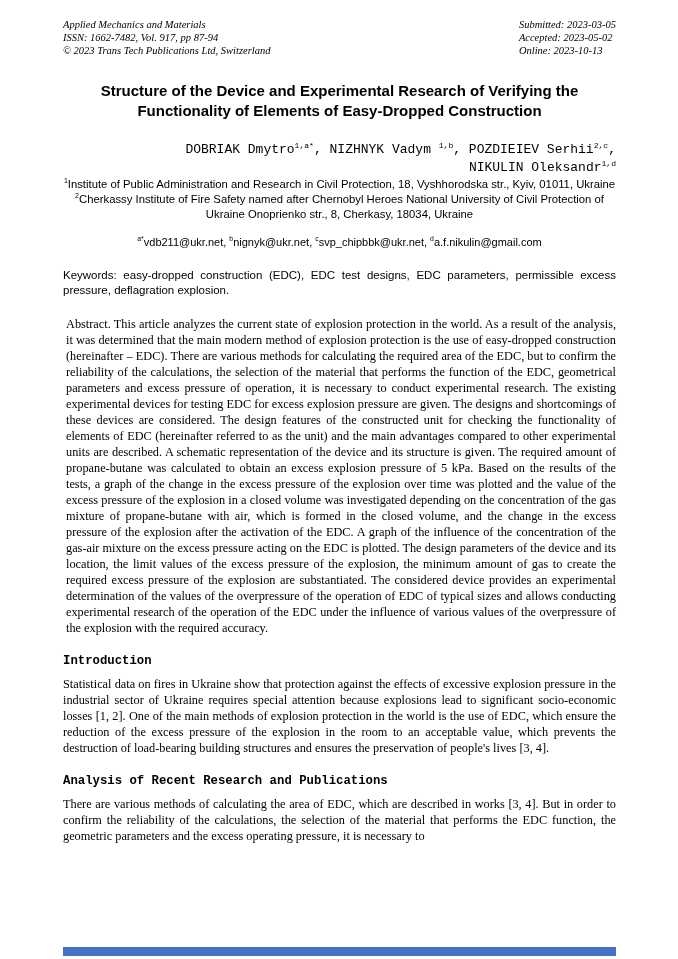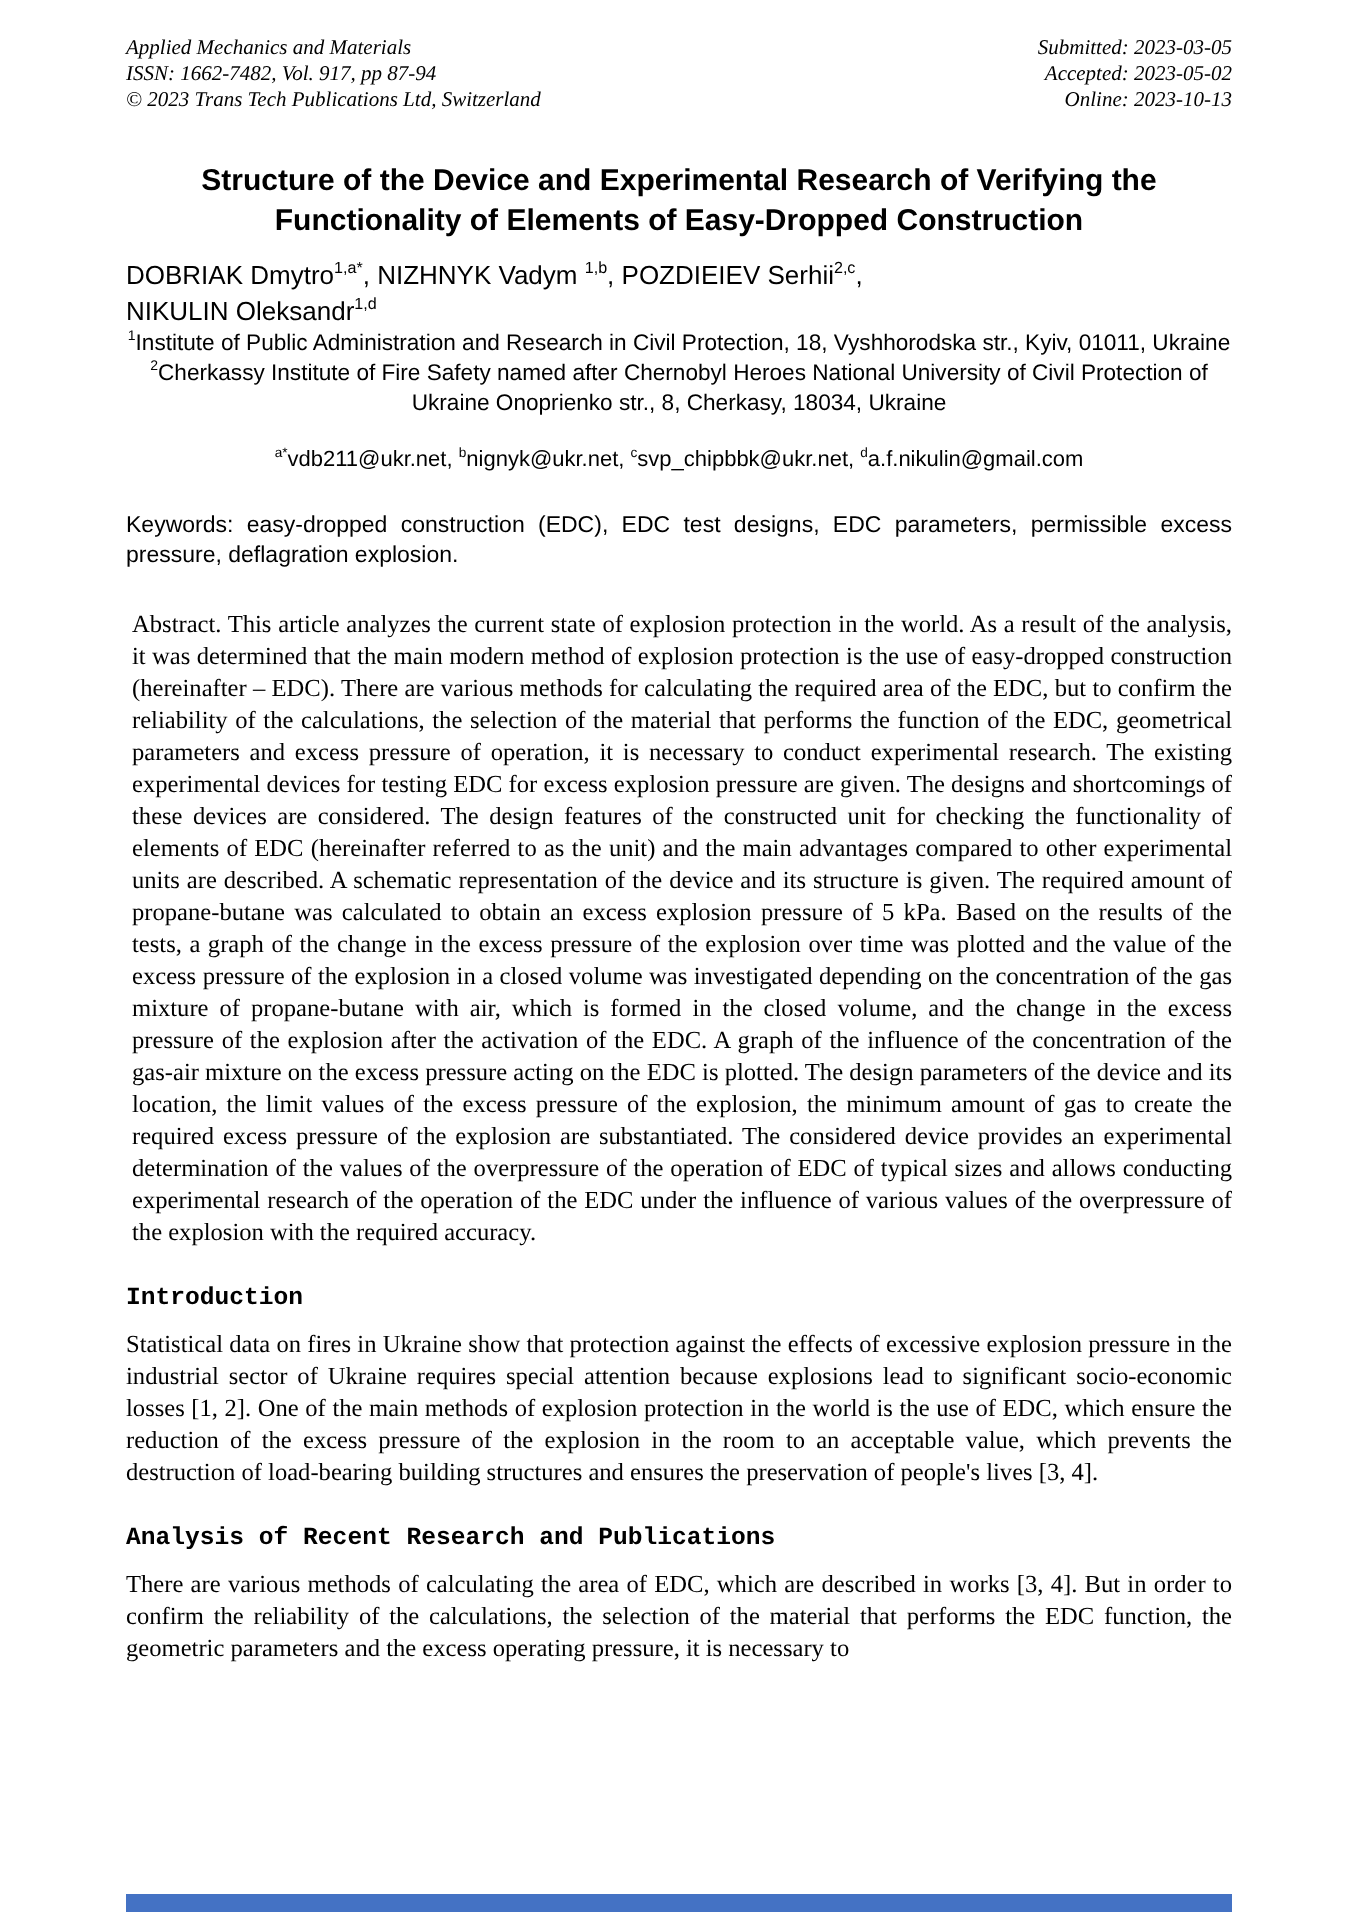--- a/index.html
+++ b/index.html
@@ -22,37 +22,37 @@
   }
   
   .meta {
     display: flex;
     justify-content: space-between;
     font-style: italic;
     font-size: 10.5px;
     line-height: 1.25;
   }
   .meta-left { text-align: left; }
-  .meta-right { text-align: right; }
+  .meta-right { text-align: left; }
 
   
   .title {
     font-family: "Liberation Sans", sans-serif;
     font-weight: bold;
     font-size: 15px;
     line-height: 1.32;
     text-align: center;
-    margin: 24px auto 8px auto;
+    margin: 24px auto 20px auto;
     max-width: 545px;
   }
   .authors {
-    font-family: Liberation Sans, sans-serif;
+    font-family: Liberation Mono, monospace;
     font-size: 13px;
     line-height: 1.4;
-    text-align: left;
+    text-align: right;
     margin: 0 auto;
   }
   sup {
     font-size: 62%;
     line-height: 0;
   }
   .affiliation {
     font-family: "Liberation Sans", sans-serif;
     font-size: 11.3px;
     line-height: 1.3;

